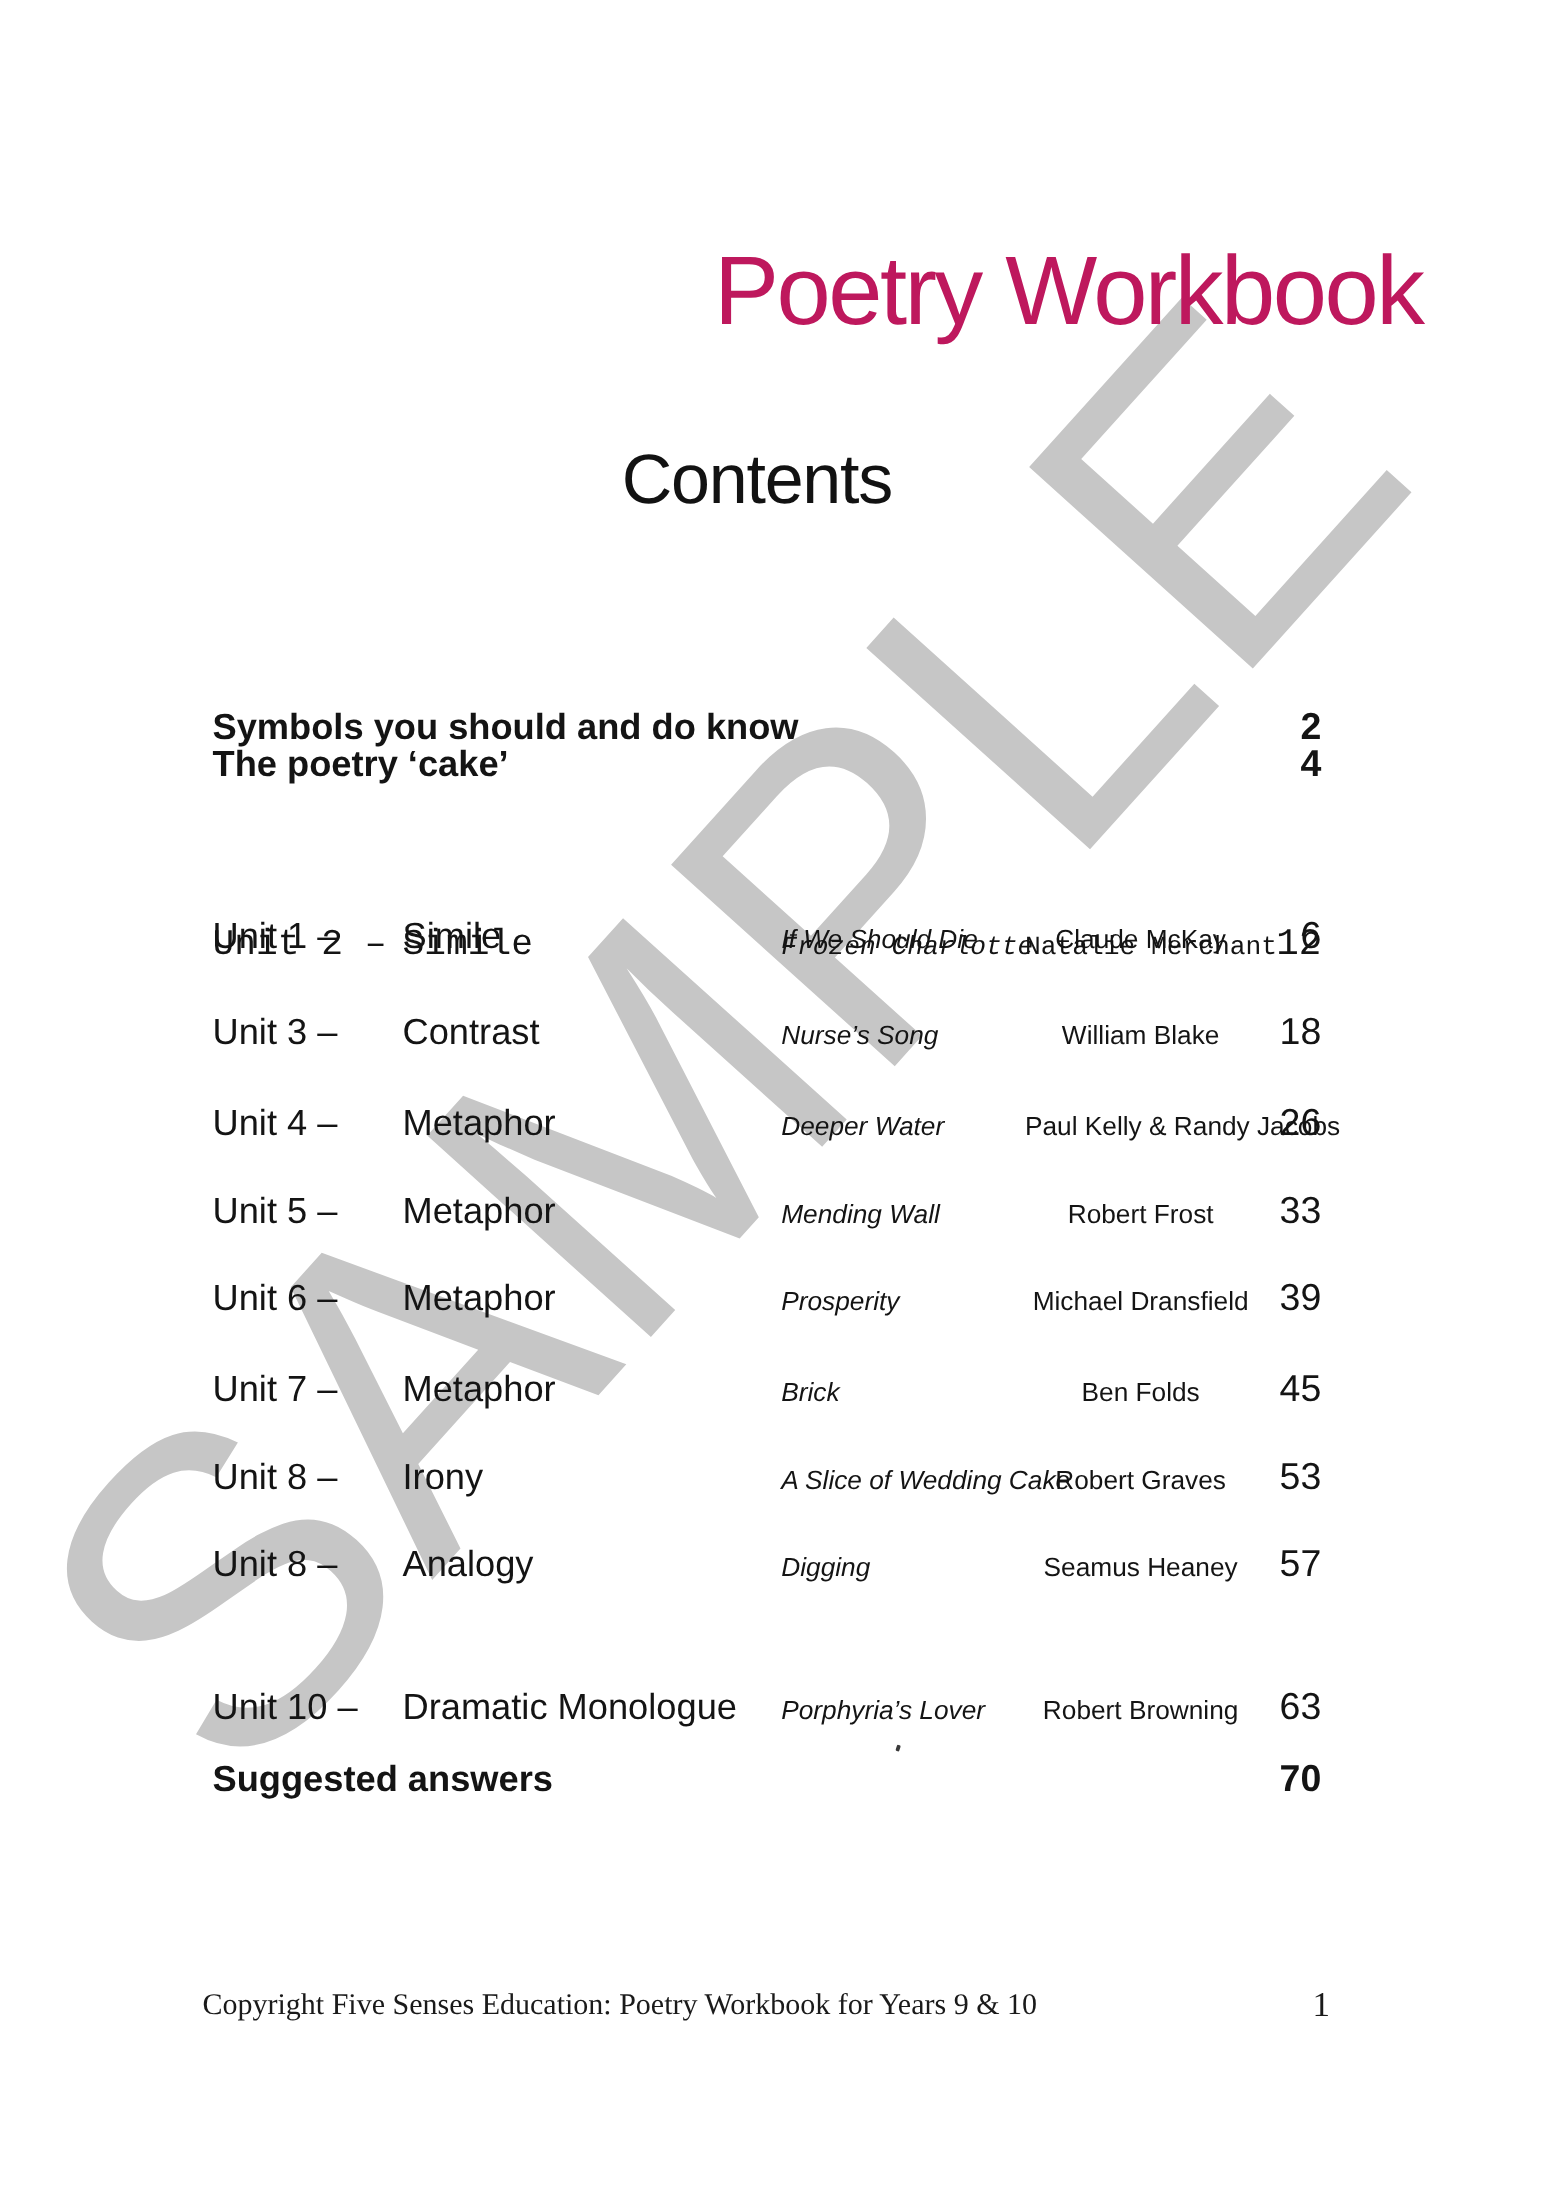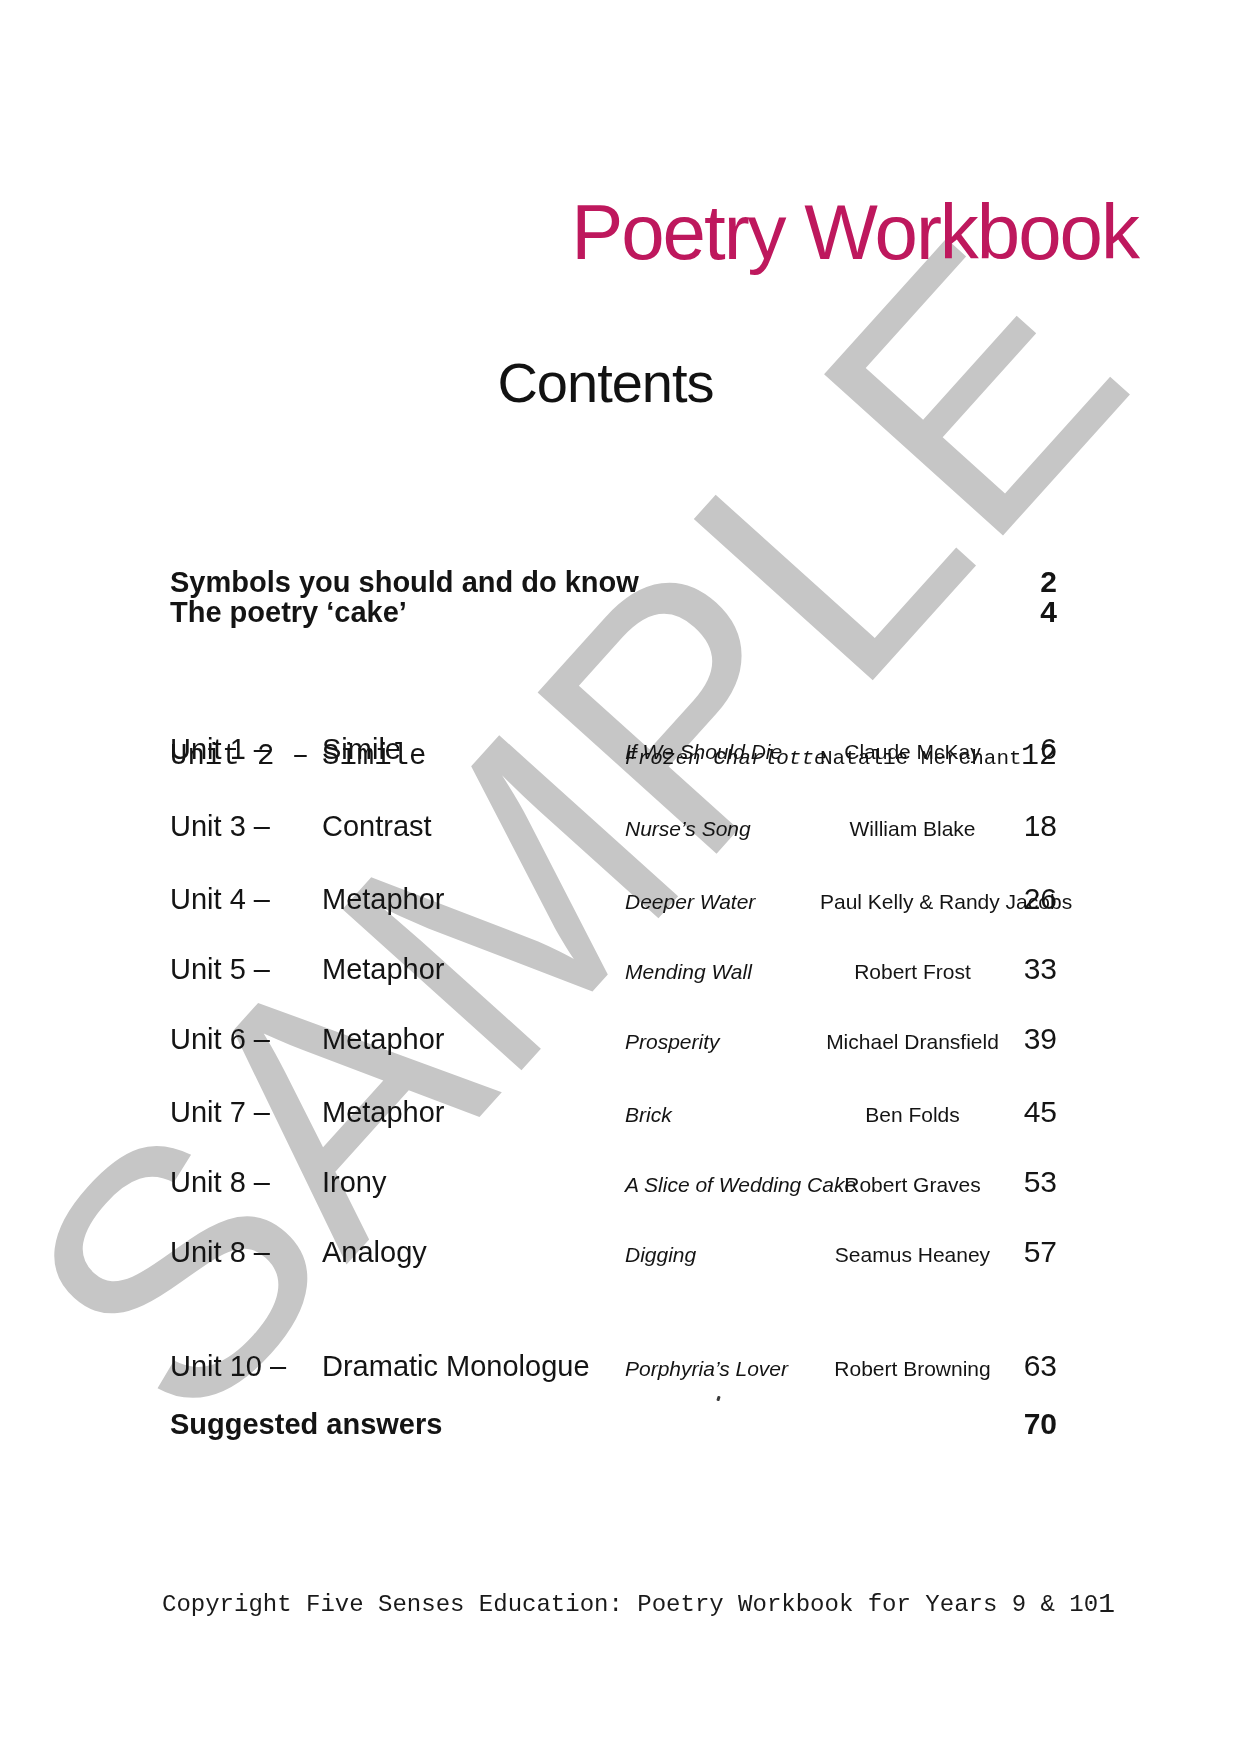--- a/index.html
+++ b/index.html
@@ -77,21 +77,21 @@
   .c-page  { font-size: 30px; text-align: right; }
 
   .footer-row {
     position: absolute;
     left: 162px;
     top: 1592px;
     width: 902px;
     display: flex;
     justify-content: space-between;
     align-items: flex-start;
-    font-family: Liberation Mono, monospace;
+    font-family: Liberation Serif, serif;
     font-size: 24px;
     line-height: 25px;
     color: #1a1a1a;
     white-space: nowrap;
   }
   .footer-page { font-size: 28px; }
 
   .artifact {
     position: absolute;
     left: 717px;

